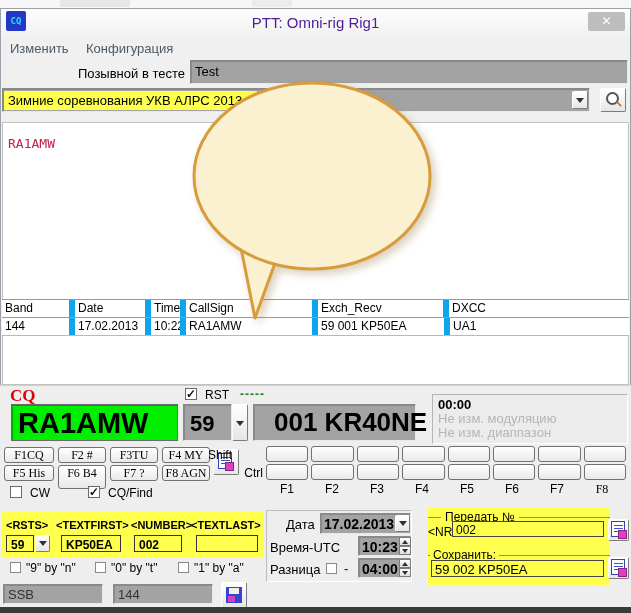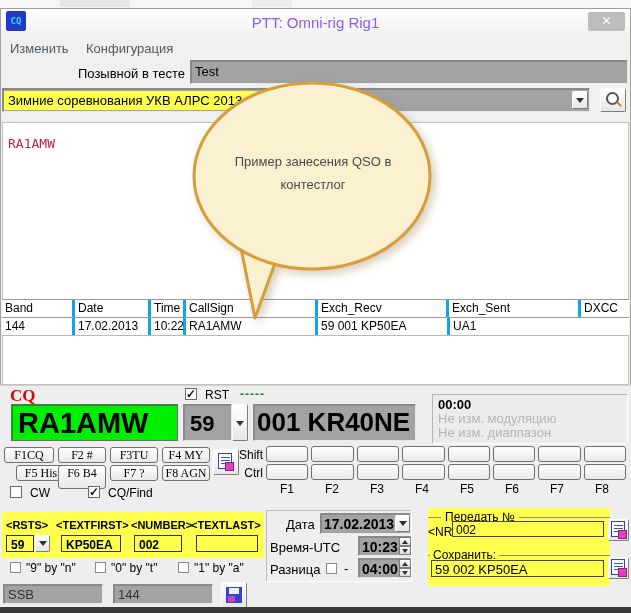--- a/index.html
+++ b/index.html
@@ -2,21 +2,21 @@
 <html><head>
 <meta charset="utf-8">
 <style>
   html,body{margin:0;padding:0;}
   body{font-family:"Liberation Sans",sans-serif;background:#d8d8d8;}
   #app{position:relative;width:631px;height:613px;background:#fbfbfb;overflow:hidden;
        font-family:"Liberation Sans",sans-serif;color:#000;}
   .abs{position:absolute;box-sizing:border-box;}
   .window-frame{left:0;top:8px;width:631px;height:605px;background:#f0f0f0;border:1px solid #9aa3ab;}
   .titlebar{left:1px;top:9px;width:629px;height:27px;background:linear-gradient(#fdfdfd,#f1f1f1);}
-  .title-text{left:0;top:14px;width:631px;text-align:center;font-size:15px;color:#8b5cf6;}
+  .title-text{left:0;top:14px;width:631px;text-align:center;font-size:15px;color:#4c1d95;}
   .app-icon{left:6px;top:11px;width:20px;height:20px;background:#2438c8;border-radius:2px;
             color:#22e0f0;font:bold 9px "DejaVu Sans Mono",monospace;text-align:center;line-height:20px;}
   .close-btn{left:588px;top:12px;width:37px;height:19px;background:#bdbdbd;border-radius:2px;
              color:#fff;font-size:12px;text-align:center;line-height:19px;cursor:default;}
   .menubar{left:1px;top:36px;width:629px;height:22px;background:#f0f0f0;}
   .menu-item{top:41px;font-size:13px;color:#4e5a64;}
   .sunken{background:#a3a3a3;border:1px solid #8a8a8a;border-right-color:#e9e9e9;border-bottom-color:#e9e9e9;
           box-shadow:inset 1px 1px 0 rgba(90,90,90,.35);}
   .raised{background:linear-gradient(#ffffff,#e6e6e6);border:1px solid #7c7c7c;
           border-top-color:#fff;border-left-color:#fdfdfd;border-radius:2px;}
@@ -28,21 +28,21 @@
   .darr{width:0;height:0;border-left:4px solid transparent;border-right:4px solid transparent;
         border-top:5px solid #303030;}
   .uarr-s{width:0;height:0;border-left:3px solid transparent;border-right:3px solid transparent;
         border-bottom:4px solid #303030;}
   .darr-s{width:0;height:0;border-left:3px solid transparent;border-right:3px solid transparent;
         border-top:4px solid #303030;}
   .cb{width:12px;height:12px;background:#fff;border:1px solid #6a6a6a;}
   .cb.checked::after{content:"\2713";position:absolute;left:0px;top:-2px;font-size:12px;font-weight:bold;color:#111;}
   .cb-sm{width:11px;height:11px;background:#fdfdfd;border:1px solid #8a8a8a;}
   .table-row{display:flex;}
-  .tcell{box-sizing:border-box;border-right:3px solid #0ea5e9;padding:1px 3px 0 3px;font-size:12px;
+  .tcell{box-sizing:border-box;border-right:6px solid #0ea5e9;padding:1px 3px 0 3px;font-size:12px;
          white-space:nowrap;overflow:hidden;}
   .lower{left:0;top:385px;width:631px;height:222px;background:#eeeeee;border-top:1px solid #cfcfcf;}
   .grey-line{background:#8f8f6a;height:1px;}
   .spincol{width:12px;display:flex;flex-direction:column;}
   .spinbtn{flex:1;background:linear-gradient(#fff,#ddd);border:1px solid #7c7c7c;
            display:flex;align-items:center;justify-content:center;}
   .doc-icon{width:14px;height:16px;background:#fff;border:1px solid #3344bb;position:relative;}
   .doc-icon::before{content:"";position:absolute;left:2px;top:3px;width:9px;height:8px;
      background:repeating-linear-gradient(#3355cc 0 1px,transparent 1px 3px);}
   .doc-icon::after{content:"";position:absolute;right:-3px;bottom:-3px;width:7px;height:7px;background:#e040c0;border:1px solid #902080;}
@@ -94,38 +94,36 @@
   <div class="abs" style="left:2px;top:122px;width:627px;height:263px;background:#fff;border:1px solid #c2c2c2;"></div>
   <div class="abs" style="left:8px;top:136px;font:13px 'DejaVu Sans Mono',monospace;color:#c32148;">RA1AMW</div>
 
   <div class="abs" style="left:2px;top:299px;width:627px;">
     <div class="table-row" style="height:17px;border-top:1px solid #9a9a9a;border-bottom:1px solid #9a9a9a;background:#fff;">
       <div class="tcell" style="width:73px;">Band</div>
       <div class="tcell" style="width:76px;">Date</div>
       <div class="tcell" style="width:35px;">Time</div>
       <div class="tcell" style="width:132px;">CallSign</div>
       <div class="tcell" style="width:131px;">Exch_Recv</div>
-      <div class="tcell" style="width:132px;">Exch_Sent</div>
       <div class="tcell" style="width:48px;border-right:none;">DXCC</div>
     </div>
     <div class="table-row" style="height:17px;border-bottom:1px solid #b9b9b9;background:#fff;">
       <div class="tcell" style="width:73px;">144</div>
       <div class="tcell" style="width:76px;">17.02.2013</div>
       <div class="tcell" style="width:35px;">10:22</div>
       <div class="tcell" style="width:132px;">RA1AMW</div>
       <div class="tcell" style="width:132px;">59 001 KP50EA</div>
       <div class="tcell" style="width:48px;border-right:none;">UA1</div>
     </div>
   </div>
 
   <svg class="abs" style="left:175px;top:78px;width:270px;height:250px;filter:drop-shadow(4px 4px 4px rgba(150,120,60,.35));" viewBox="0 0 270 250">
     <path d="M62 150 L80 240 L108 163 Z" fill="#fbf1d1" stroke="#d89c3c" stroke-width="3" stroke-linejoin="round"></path>
     <ellipse cx="137" cy="98" rx="118" ry="93" fill="#fbf1d1" stroke="#d89c3c" stroke-width="3"></ellipse>
   </svg>
-  <div class="abs" style="left:222px;top:150px;width:182px;text-align:center;font-size:13px;color:#4a4a4a;line-height:1.8;">Пример занесения QSO  в контестлог</div>
 
   <div class="abs lower"></div>
 
   <div class="abs" style="left:10px;top:386px;font:bold 17px 'Liberation Serif',serif;color:#e00000;">CQ</div>
 
   <div class="abs cb checked" style="left:185px;top:388px;"></div>
   <div class="abs label12" style="left:205px;top:388px;">RST</div>
   <div class="abs" style="left:240px;top:387px;font:bold 12px 'Liberation Sans',sans-serif;color:#1f7a1f;letter-spacing:1px;">-----</div>
 
   <div class="abs" style="left:11px;top:404px;width:167px;height:37px;background:#00ef00;border:1px solid #6a6a6a;
@@ -133,43 +131,43 @@
               line-height:36px;padding-left:6px;">RA1AMW</div>
 
   <div class="abs sunken" style="left:183px;top:404px;width:49px;height:37px;">
     <span class="abs" style="left:6px;top:6px;font:bold 22px 'Liberation Sans',sans-serif;">59</span>
   </div>
   <div class="abs raised" style="left:232px;top:404px;width:16px;height:37px;">
     <div class="darr abs" style="left:3px;top:16px;"></div>
   </div>
 
   <div class="abs sunken" style="left:253px;top:404px;width:163px;height:37px;font:bold 26px 'Liberation Sans',sans-serif;
-              line-height:35px;padding-left:3px;white-space:nowrap;">001 KR40NE</div>
+              line-height:35px;padding-left:20px;white-space:nowrap;">001 KR40NE</div>
 
   <div class="abs" style="left:432px;top:394px;width:196px;height:50px;background:#ececec;
               border:1px solid #b5b5b5;border-bottom-color:#fff;border-right-color:#fff;">
     <div class="abs" style="left:5px;top:2px;font:bold 13px 'Liberation Sans',sans-serif;">00:00</div>
     <div class="abs" style="left:5px;top:30px;font-size:13px;color:#b5b5b5;">Не изм. диаппазон</div>
     <div class="abs" style="left:5px;top:16px;font-size:13px;color:#b5b5b5;">Не изм. модуляцию</div>
   </div>
 
   <div class="abs btn" style="left:4px;top:447px;width:50px;height:16px;">F1CQ</div>
   <div class="abs btn" style="left:58px;top:447px;width:48px;height:16px;">F2 #</div>
   <div class="abs btn" style="left:110px;top:447px;width:48px;height:16px;">F3TU</div>
   <div class="abs btn" style="left:162px;top:447px;width:48px;height:16px;">F4 MY</div>
-  <div class="abs btn" style="left:4px;top:465px;width:50px;height:16px;margin-left:12px;">F5 His</div>
+  <div class="abs btn" style="left:4px;top:465px;width:50px;height:16px;">F5 His</div>
   <div class="abs btn" style="left:58px;top:465px;width:48px;height:24px;">F6 B4</div>
   <div class="abs btn" style="left:110px;top:465px;width:48px;height:16px;font-family:Liberation Serif, serif;">F7 ?</div>
   <div class="abs btn" style="left:162px;top:465px;width:48px;height:16px;">F8 AGN</div>
 
   <div class="abs raised" style="left:213px;top:449px;width:26px;height:26px;">
     <div class="doc-icon abs" style="left:4px;top:3px;"></div>
   </div>
 
-  <div class="abs label12" style="left:223px;top:448px;width:40px;text-align:right;">Shift</div>
+  <div class="abs label12" style="left:208px;top:448px;width:40px;">Shift</div>
   <div class="abs label12" style="left:223px;top:466px;width:40px;text-align:right;">Ctrl</div>
 
   <div class="abs" style="left:266px;top:446px;width:360px;height:16px;display:flex;gap:3px;">
     <div class="btn" style="width:42px;"></div>
     <div class="btn" style="width:42px;"></div>
     <div class="btn" style="width:42px;"></div>
     <div class="btn" style="width:42px;"></div>
     <div class="btn" style="width:42px;"></div>
     <div class="btn" style="width:42px;"></div>
     <div class="btn" style="width:42px;"></div>
@@ -186,21 +184,21 @@
     <div class="btn" style="width:42px;"></div>
   </div>
   <div class="abs" style="left:266px;top:482px;width:360px;display:flex;gap:3px;">
     <div class="label12" style="width:42px;text-align:center;">F1</div>
     <div class="label12" style="width:42px;text-align:center;">F2</div>
     <div class="label12" style="width:42px;text-align:center;">F3</div>
     <div class="label12" style="width:42px;text-align:center;">F4</div>
     <div class="label12" style="width:42px;text-align:center;">F5</div>
     <div class="label12" style="width:42px;text-align:center;">F6</div>
     <div class="label12" style="width:42px;text-align:center;">F7</div>
-    <div class="label12" style="width:42px;text-align:center;">F8</div>
+    <div class="label12" style="width:42px;text-align:center;font-family:Liberation Serif, serif;">F8</div>
   </div>
 
   <div class="abs cb" style="left:10px;top:486px;"></div>
   <div class="abs label12" style="left:30px;top:486px;">CW</div>
   <div class="abs cb checked" style="left:88px;top:486px;"></div>
   <div class="abs label12" style="left:108px;top:486px;">CQ/Find</div>
 
   <div class="abs yellow" style="left:2px;top:512px;width:262px;height:46px;"></div>
   <div class="abs" style="left:6px;top:519px;font:bold 11px 'Liberation Sans',sans-serif;">&lt;RSTS&gt;</div>
   <div class="abs" style="left:56px;top:519px;font:bold 11px 'Liberation Sans',sans-serif;">&lt;TEXTFIRST&gt;</div>

